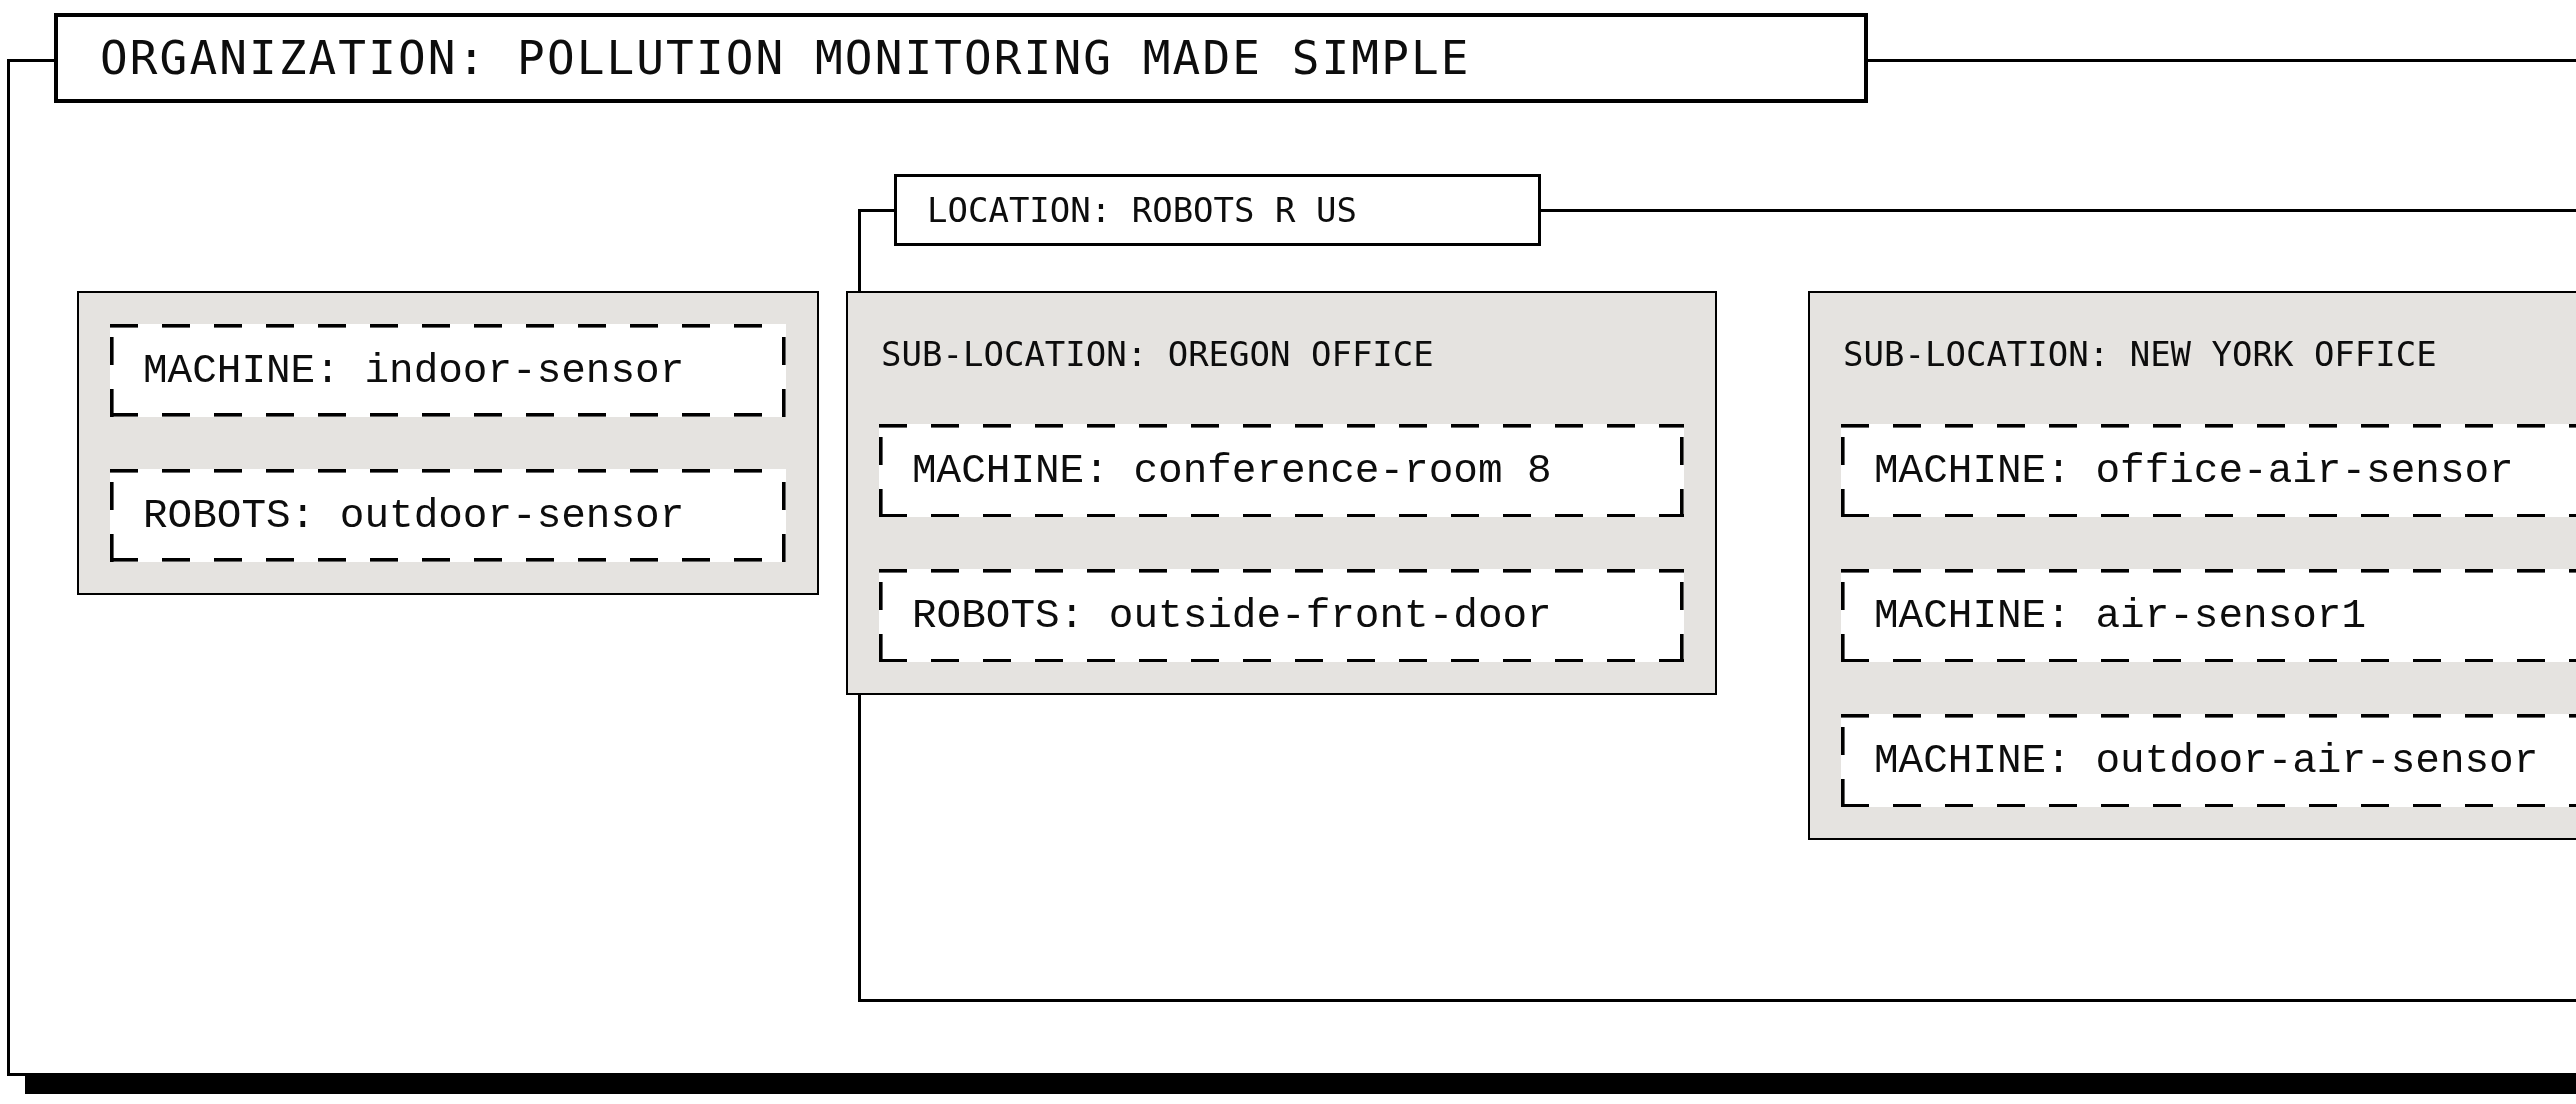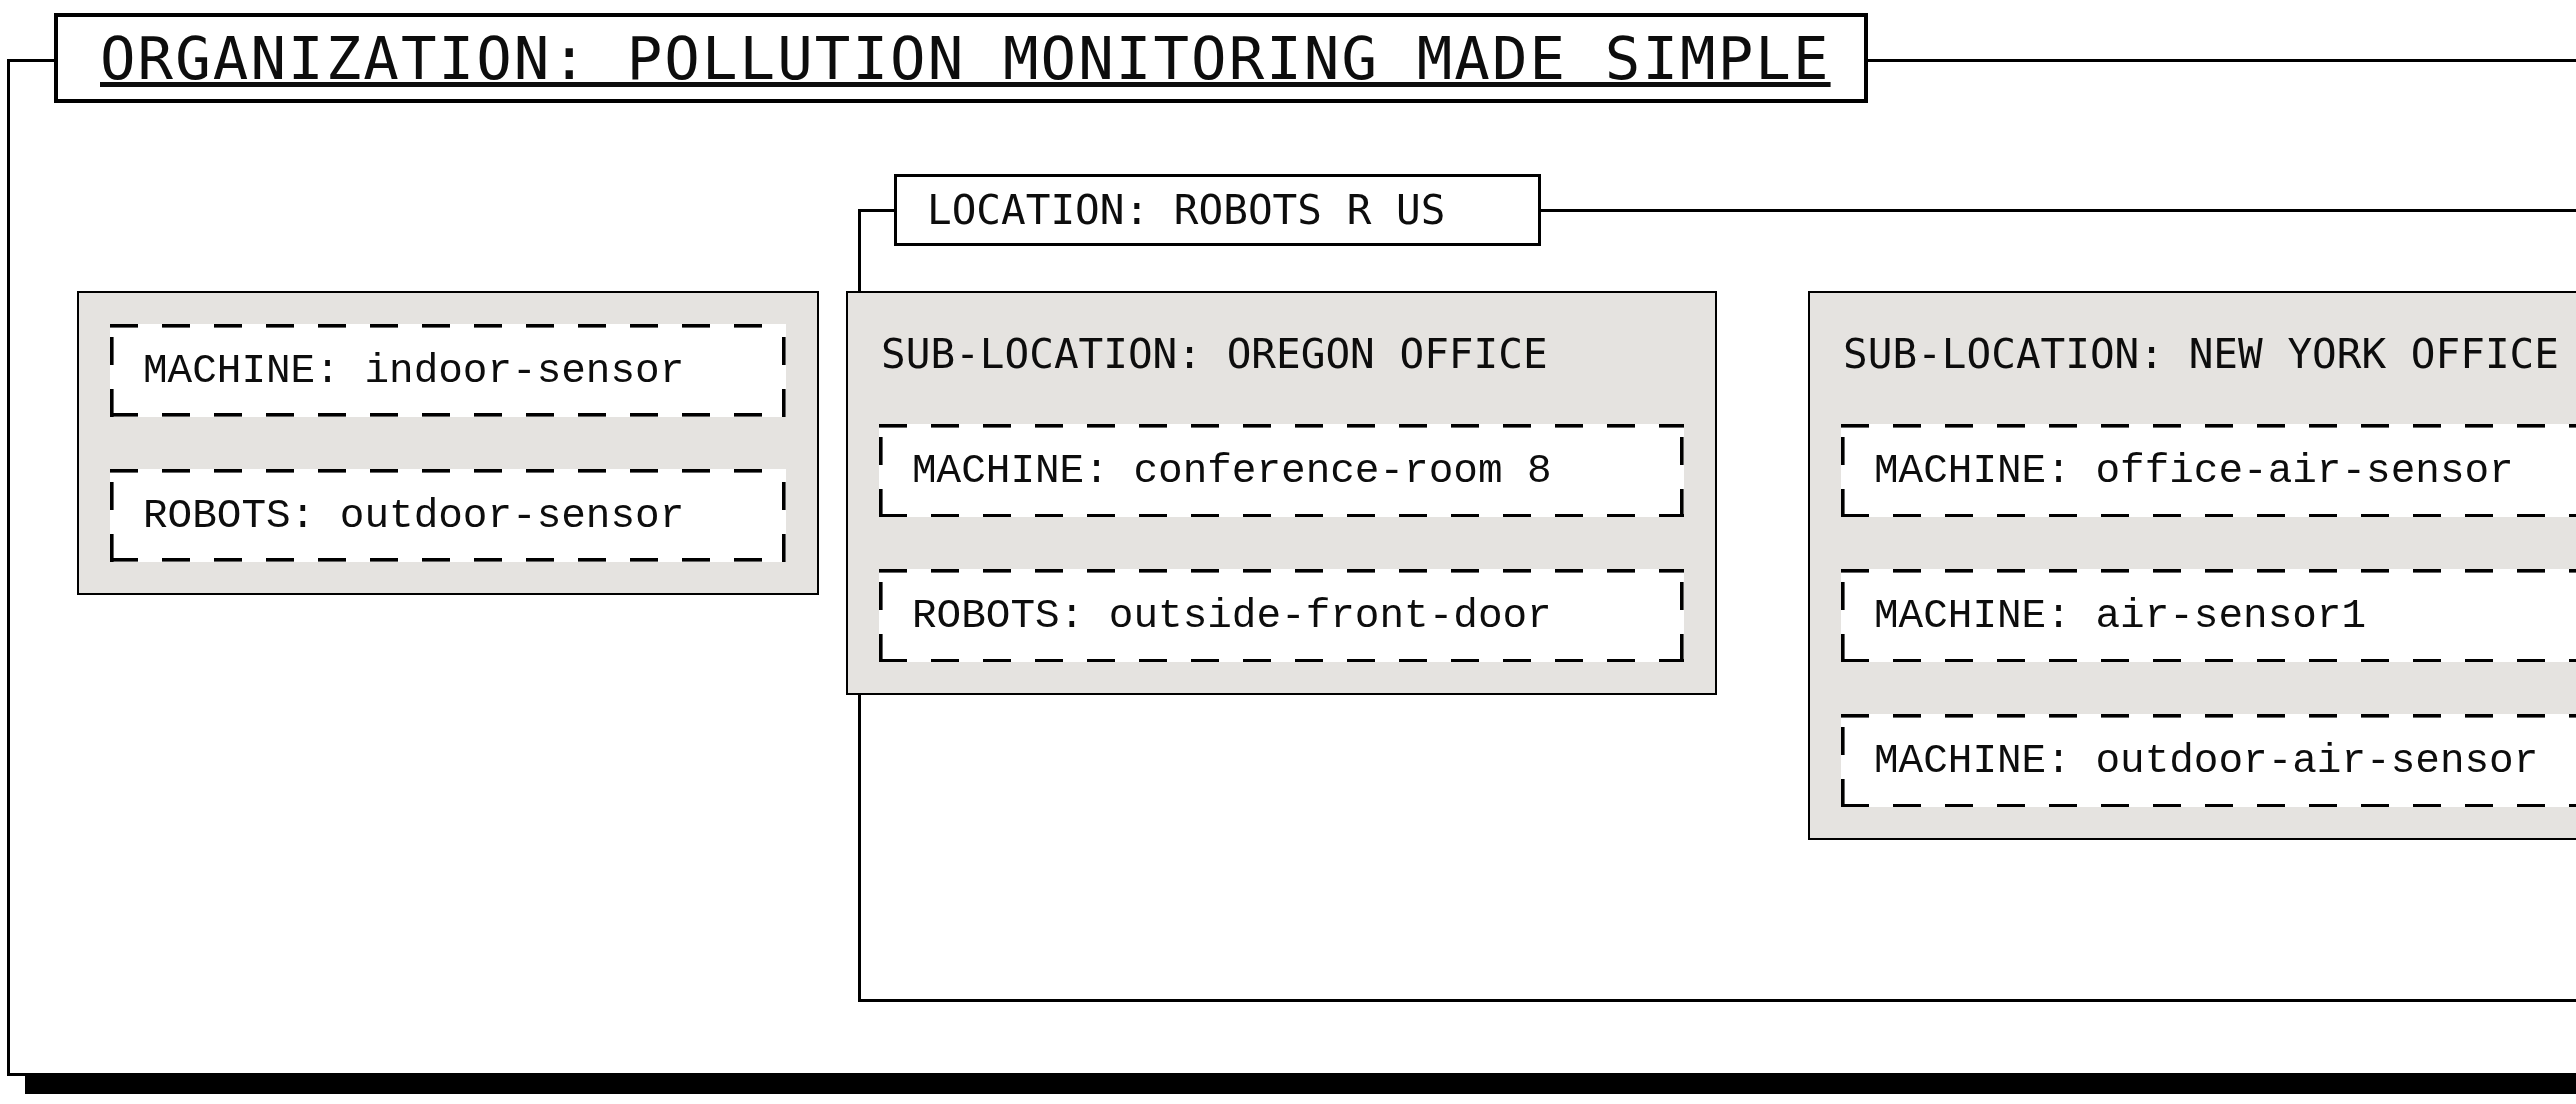--- a/index.html
+++ b/index.html
@@ -31,24 +31,23 @@
     left: 54px; top: 13px;
     width: 1814px; height: 90px;
     background: #ffffff;
     border: 4.1px solid #000000;
     box-sizing: border-box;
     display: flex;
     align-items: center;
     padding-left: 42px;
   }
   .title-box .label-text {
-    font-size: 59px;
+    font-size: 46px;
     letter-spacing: 2.1px;
     white-space: nowrap;
-    text-decoration: underline;
   }
 
   
   .robots-container {
     position: absolute;
     left: 858px; top: 209px;
     width: 1904px; height: 793px;
     background: #ffffff;
     border: 3.1px solid #000000;
     box-sizing: border-box;
@@ -59,21 +58,21 @@
     width: 647px; height: 72px;
     background: #ffffff;
     border: 3.1px solid #000000;
     box-sizing: border-box;
     display: flex;
     align-items: center;
     padding-left: 30px;
   }
   .robots-label .label-text,
   .panel-title {
-    font-size: 41px;
+    font-size: 34px;
     white-space: nowrap;
   }
 
   
   .panel {
     position: absolute;
     background: #e5e3e0;
     border: 2.6px solid #000000;
     box-sizing: border-box;
     padding: 31px;

